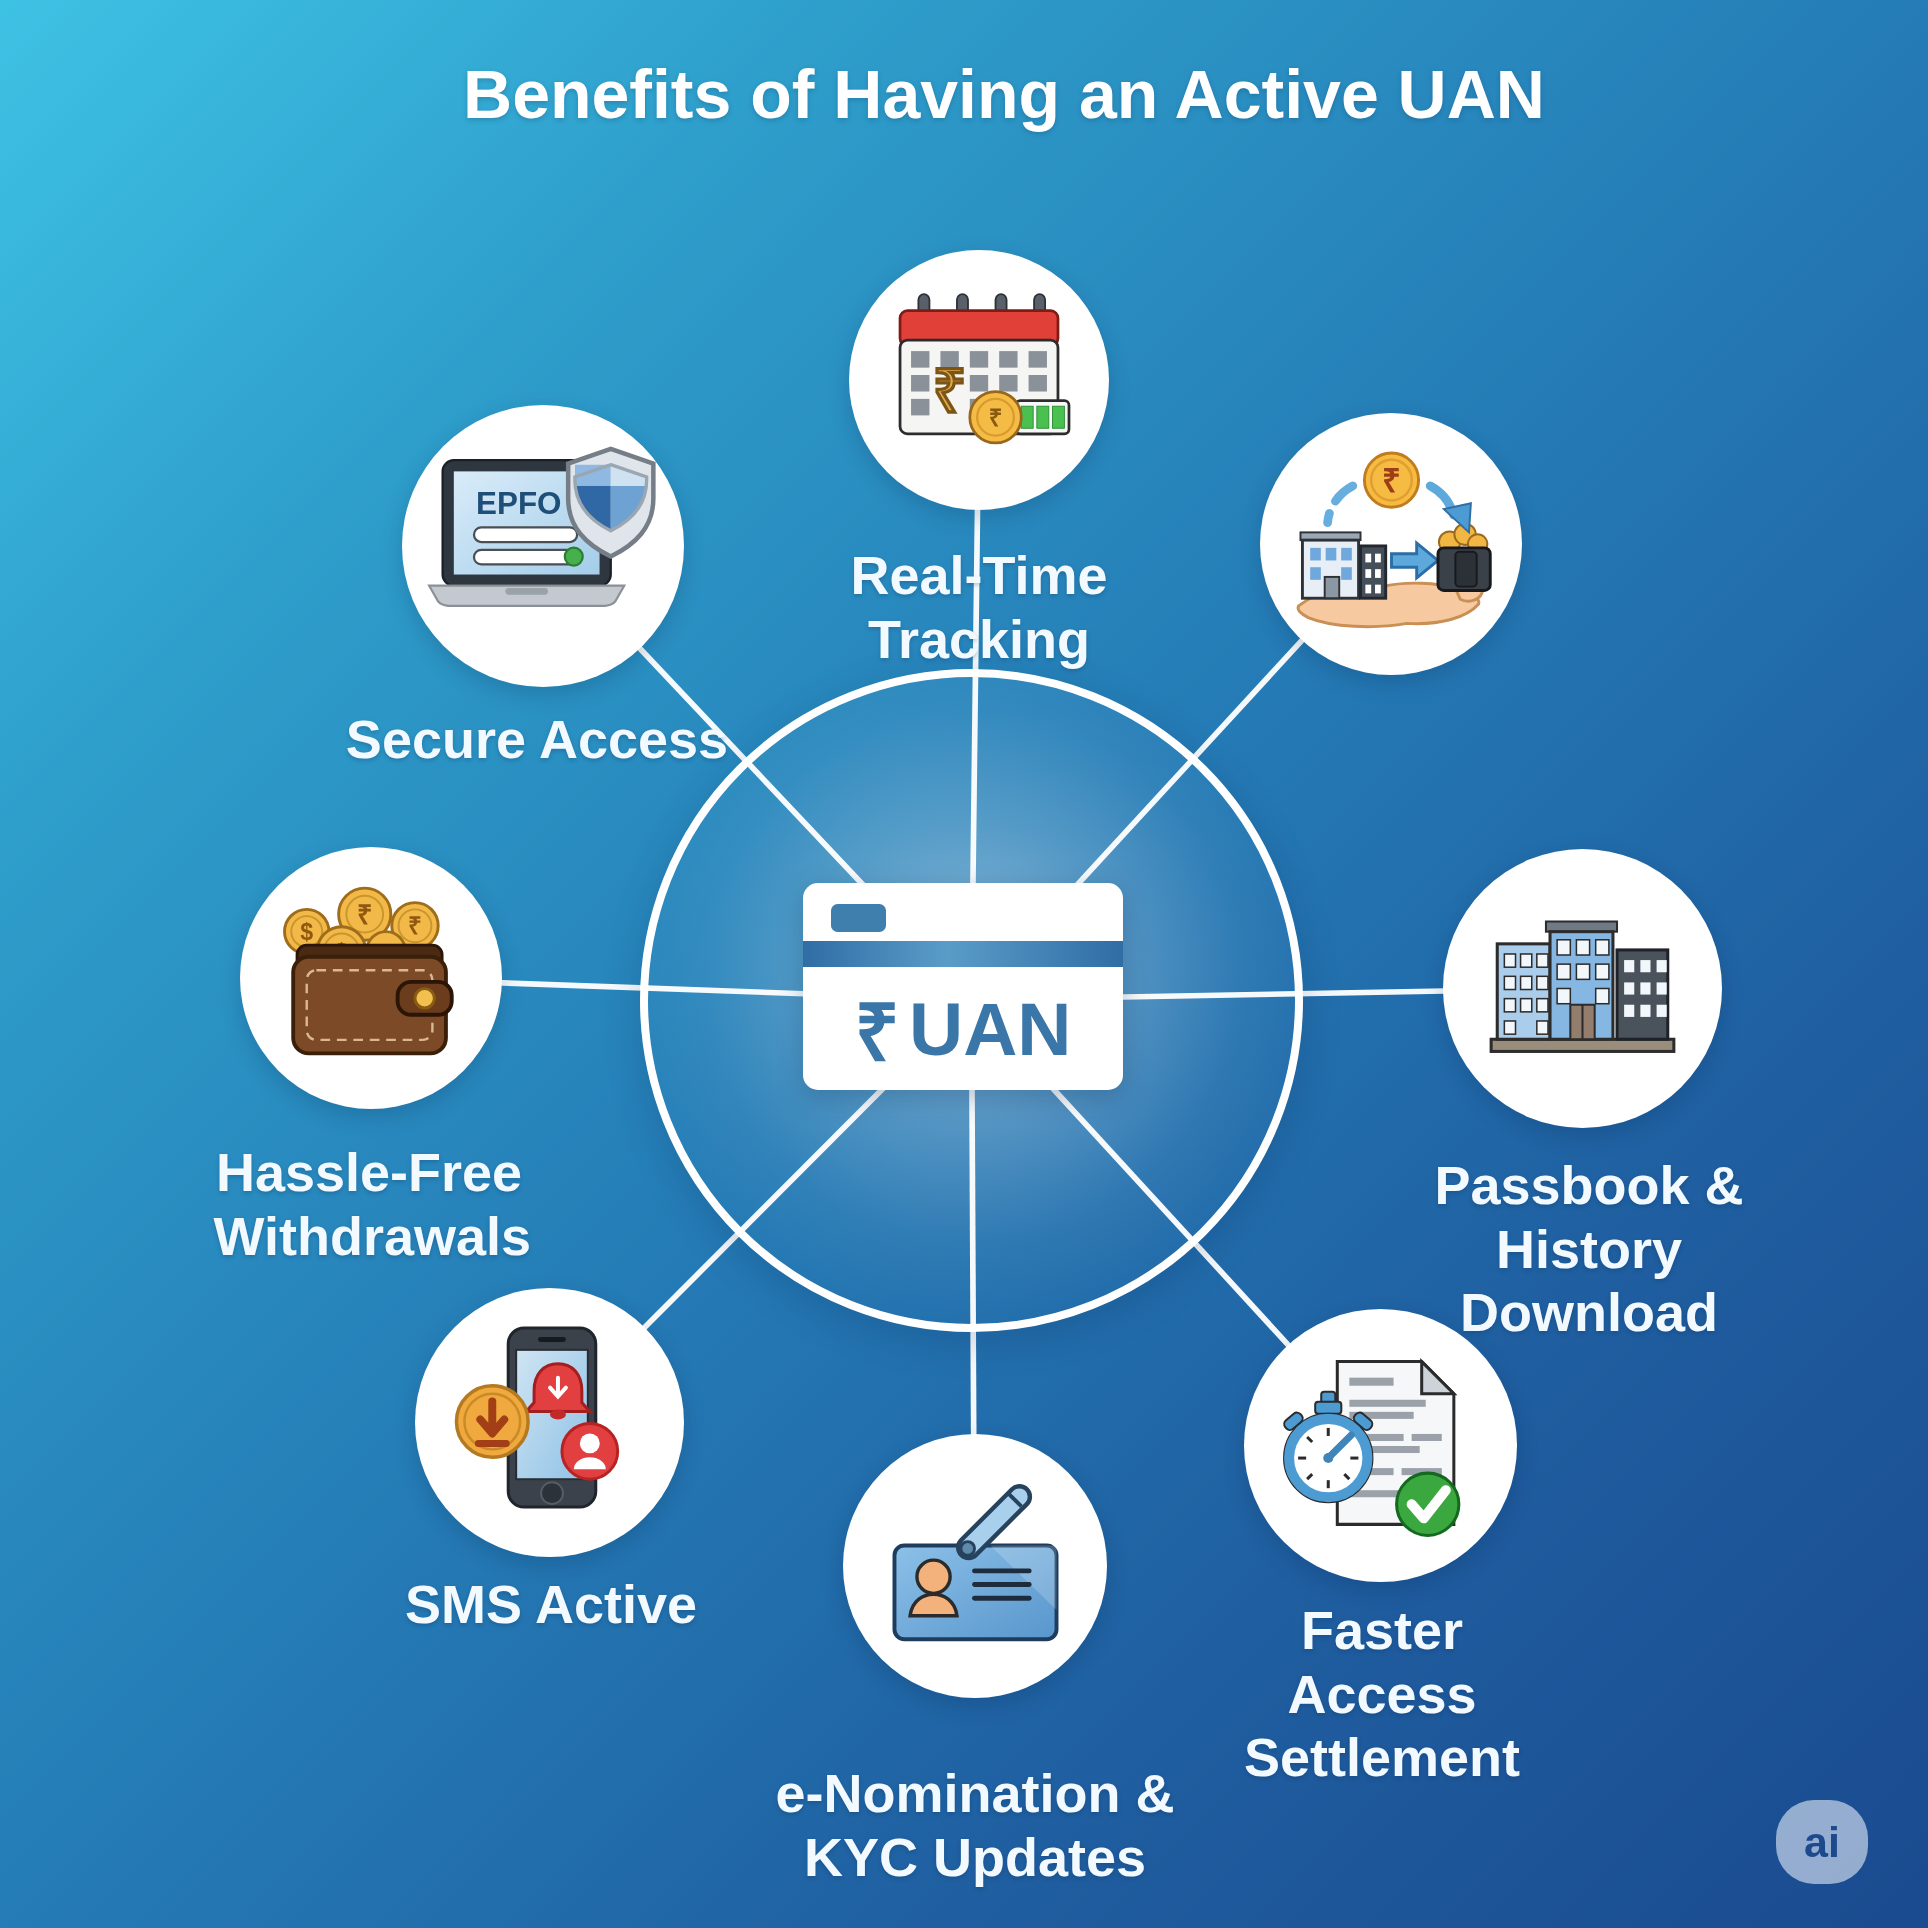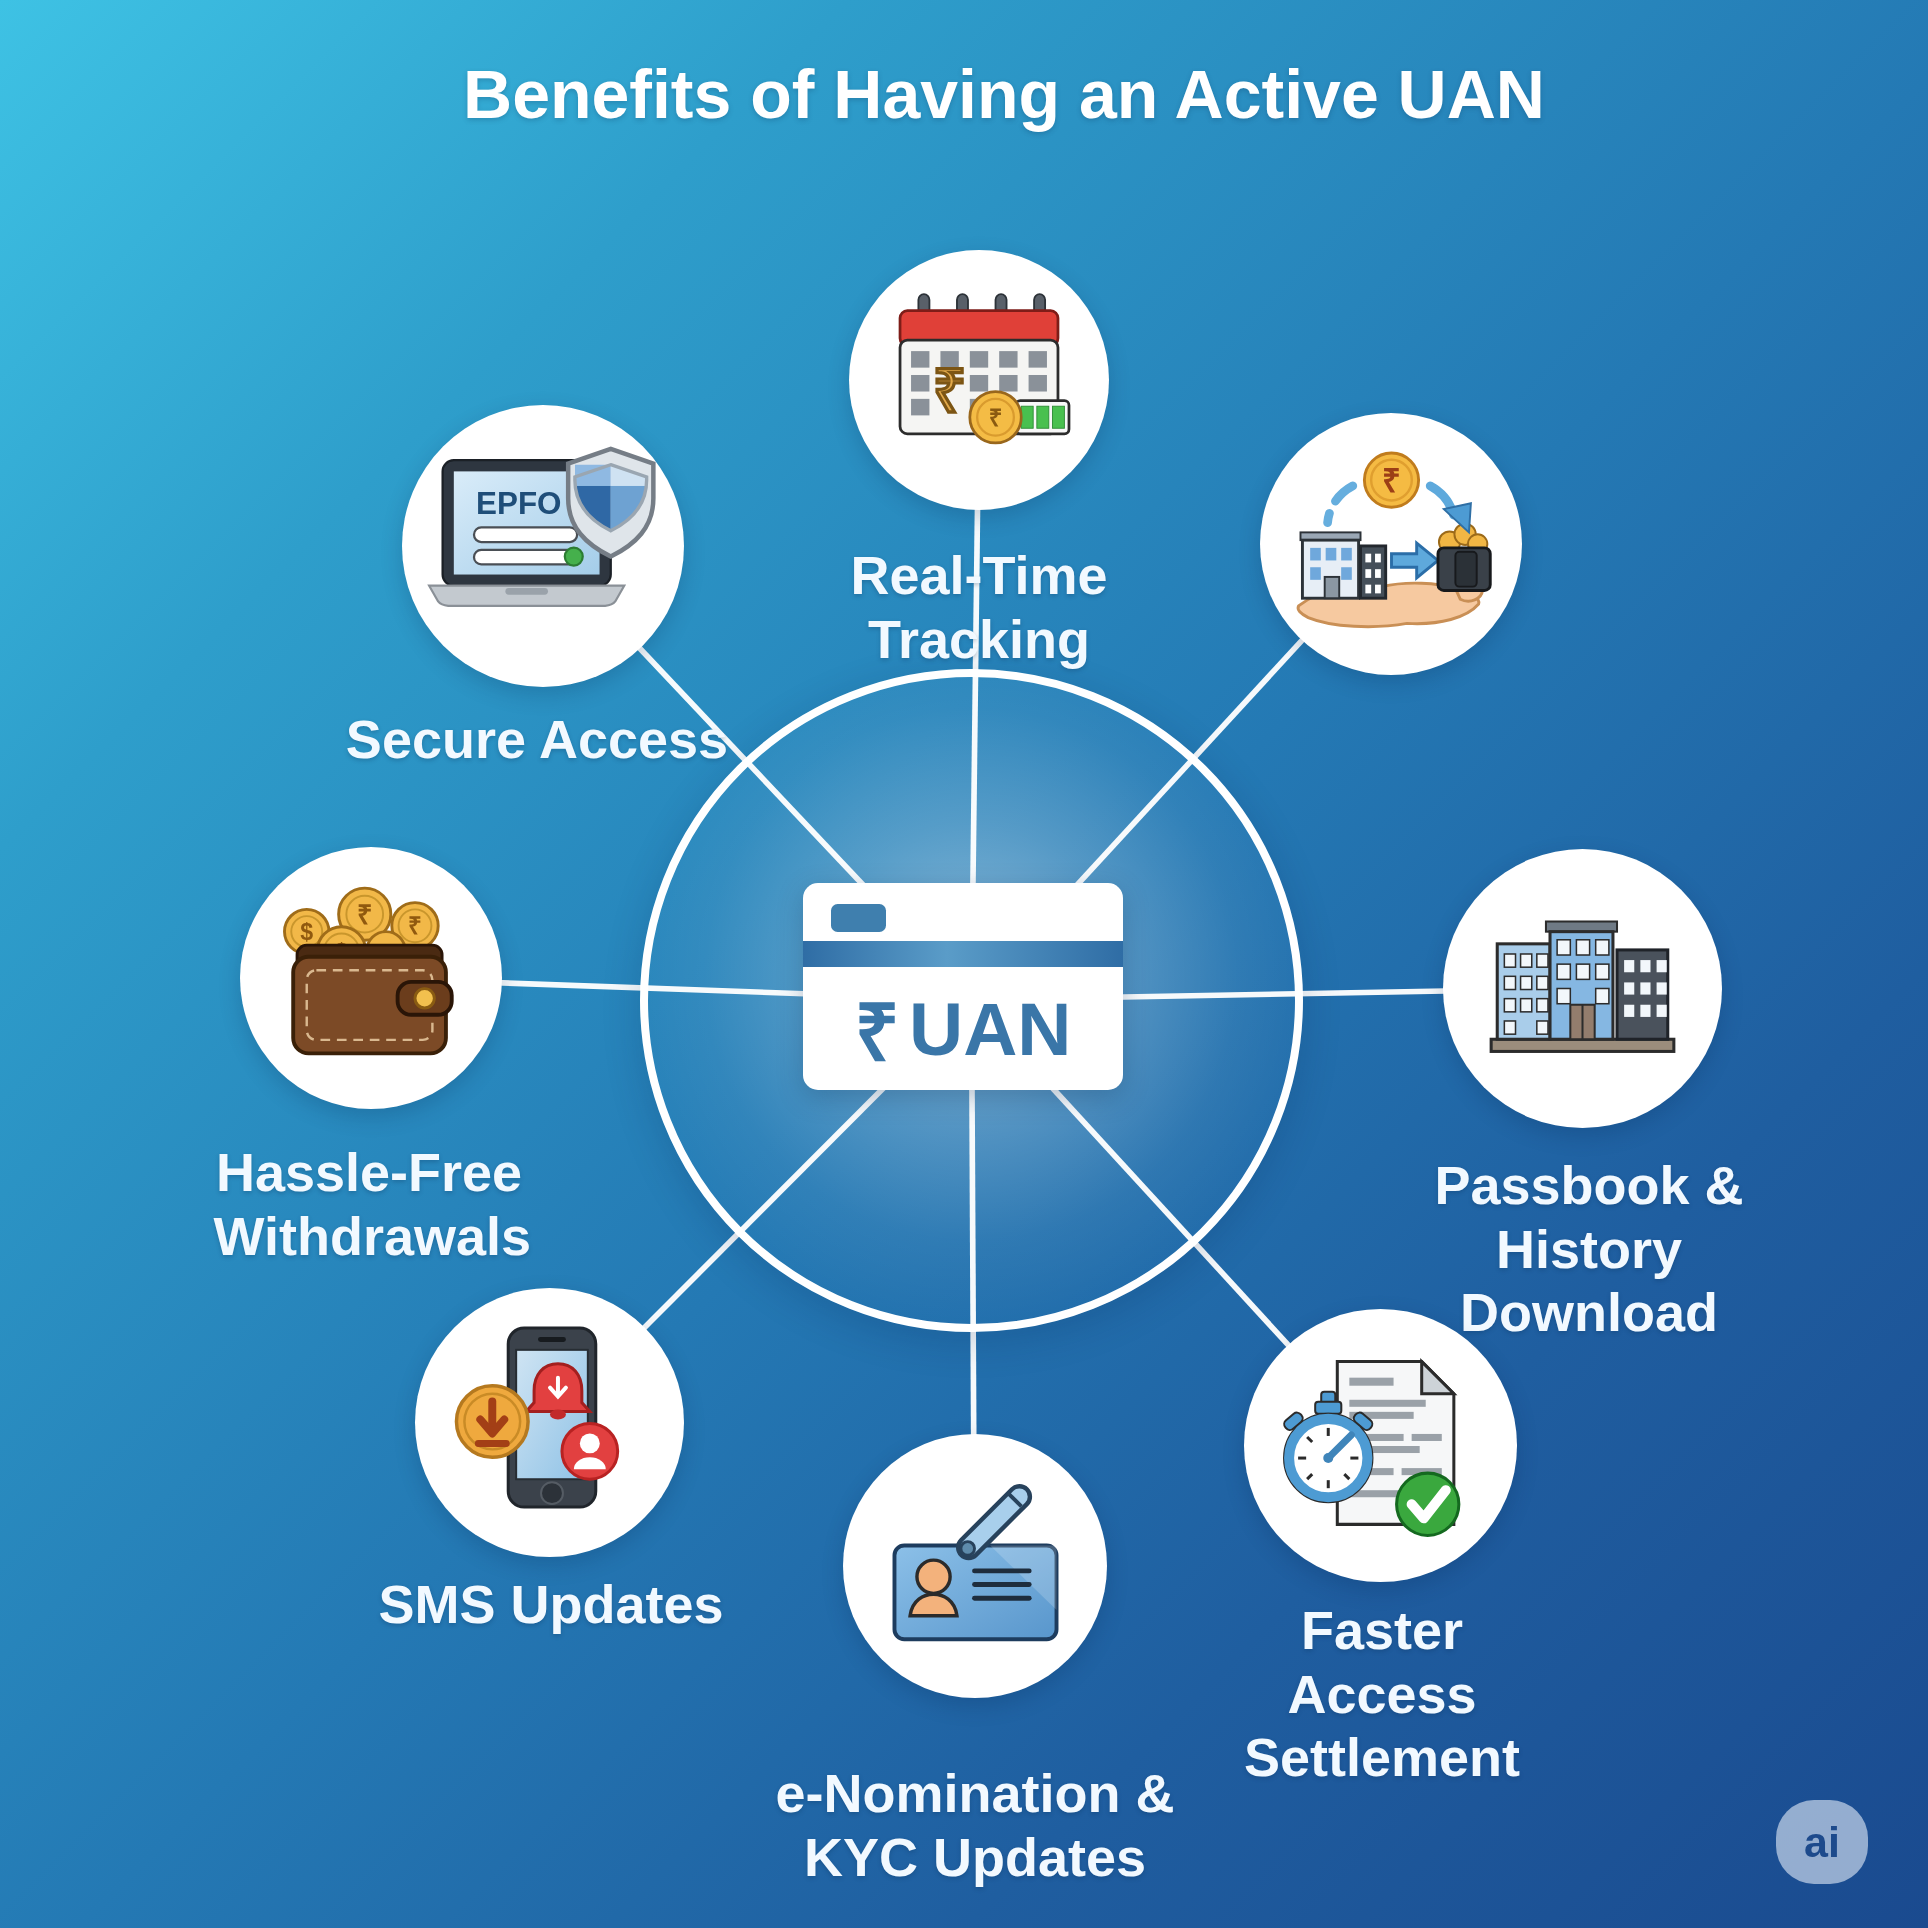--- a/index.html
+++ b/index.html
@@ -289,21 +289,21 @@
           <line x1="28" y1="126" x2="56" y2="126" stroke-width="7"></line>
         </g>
       </g>
       <g>
         <circle cx="140" cy="134" r="28" fill="#e24040" stroke="#b82222" stroke-width="3"></circle>
         <circle cx="140" cy="126" r="10" fill="#ffffff"></circle>
         <path d="M124,152 a16,12 0 0 1 32,0 z" fill="#ffffff"></path>
       </g>
     </svg>
   </div>
-  <div class="label nowrap" style="left:551px;top:1573px;">SMS Updates</div>
+  <div class="label nowrap" style="left:551px;top:1573px;">SMS Active</div>
 
   <div class="node" style="left:843px;top:1434px;width:264px;height:264px;">
     <svg width="205" height="186" viewBox="0 0 210 190">
       <defs>
         <linearGradient id="idGrad" x1="0" y1="0" x2="1" y2="1">
           <stop offset="0" stop-color="#8cc0e8"></stop>
             <stop offset="1" stop-color="#5896cc"></stop>
         </linearGradient>
       </defs>
       <rect x="22" y="74" width="166" height="96" rx="10" fill="url(#idGrad)" stroke="#1d3c5e" stroke-width="4"></rect>

